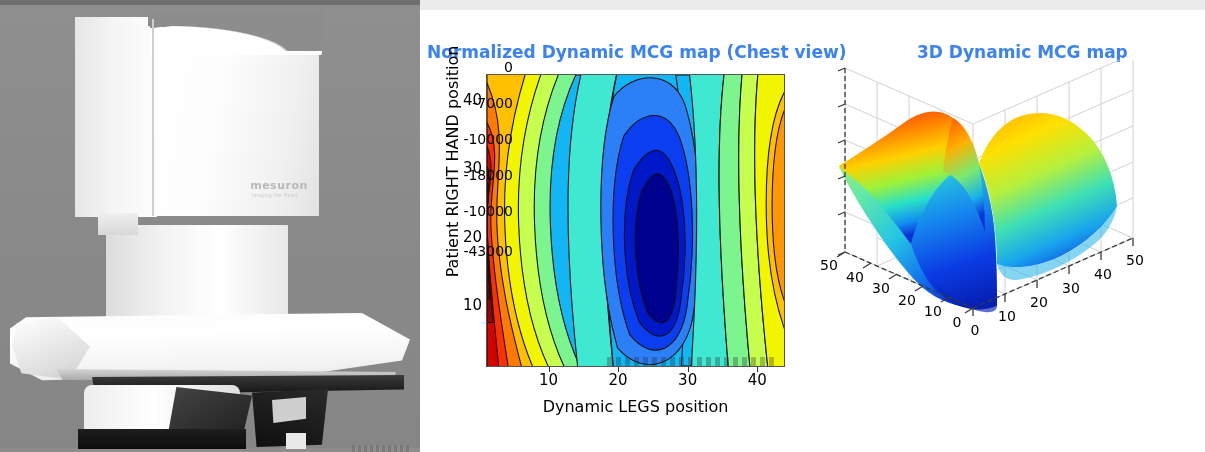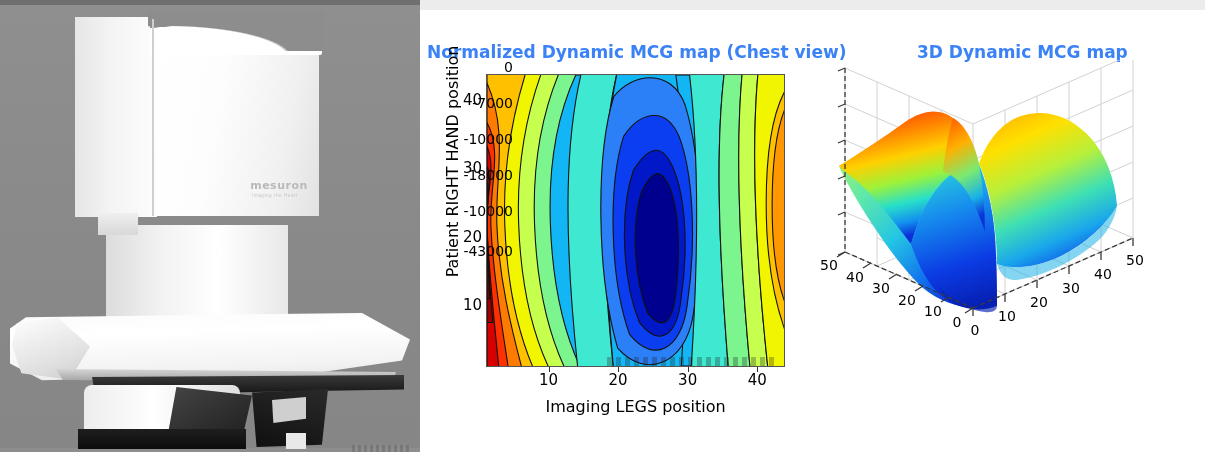--- a/index.html
+++ b/index.html
@@ -220,21 +220,21 @@
           <div class="xtick" style="left: 132.116px;">20</div>
           <div class="xtick" style="left: 201.651px;">30</div>
           <div class="xtick" style="left: 271.186px;">40</div>
         </div>
       <div id="contour-xtickmarks">
           <div class="xtick-mark" style="left: 128.581px; position: absolute;"></div>
           <div class="xtick-mark" style="left: 198.116px; position: absolute;"></div>
           <div class="xtick-mark" style="left: 267.651px; position: absolute;"></div>
           <div class="xtick-mark" style="left: 337.186px; position: absolute;"></div>
         </div>
-      <div class="xlabel">Imaging LEGS position</div>
+      <div class="xlabel">Dynamic LEGS position</div>
     </div>
 
     <div class="surf-wrap">
       <svg class="surf-svg" viewBox="0 0 400 360">
         <defs>
           <linearGradient id="gRidge" x1="0" y1="0" x2="0.25" y2="1">
             <stop offset="0%" stop-color="#ff2a00"></stop>
             <stop offset="22%" stop-color="#ff7a00"></stop>
             <stop offset="42%" stop-color="#ffd000"></stop>
             <stop offset="60%" stop-color="#9cf23a"></stop>

